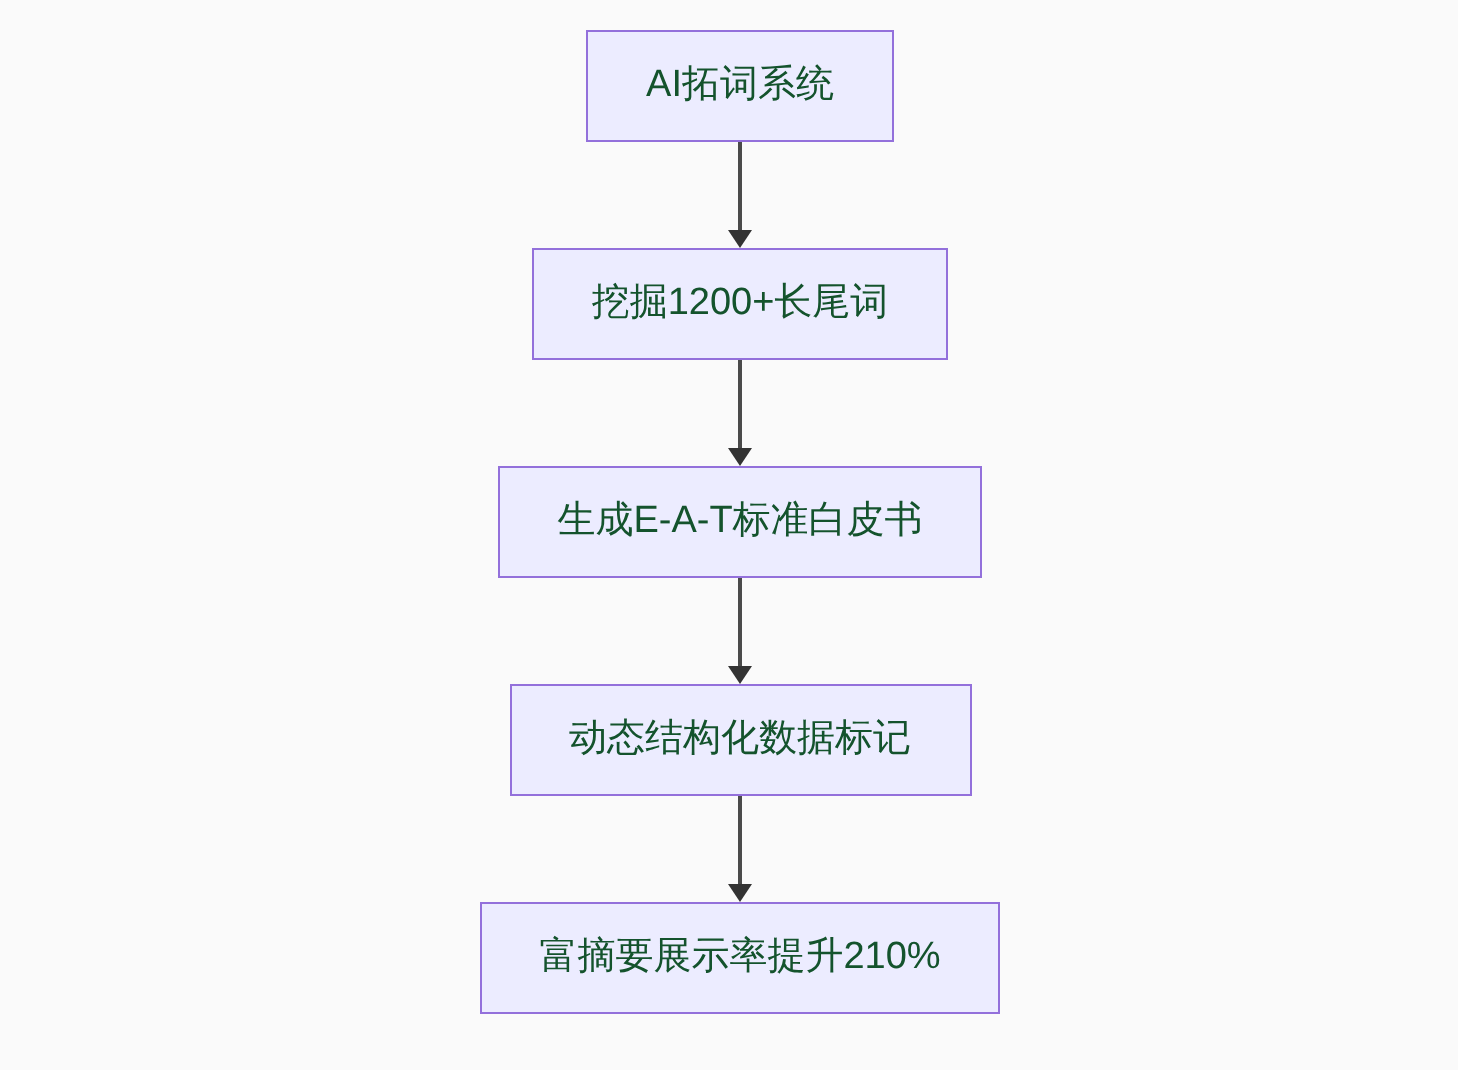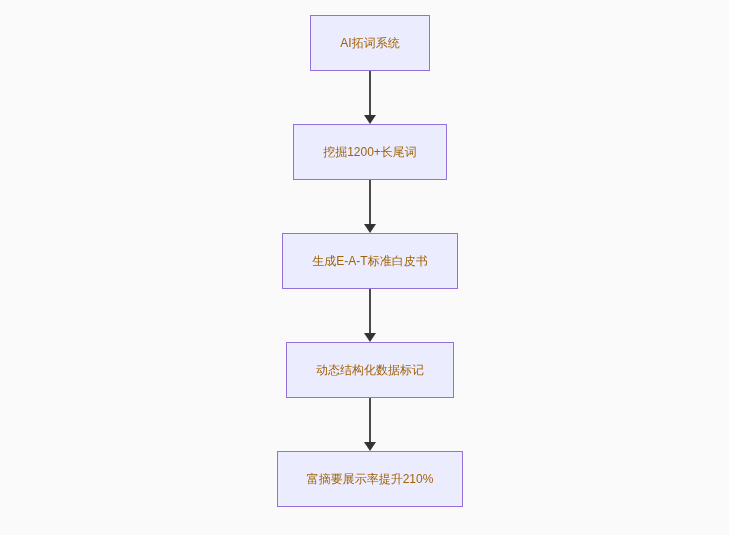--- a/index.html
+++ b/index.html
@@ -19,22 +19,22 @@
     left: 370px;            
     top: 15px;
     width: 0;
     display: flex;
     flex-direction: column;
     align-items: center;
   }
   .flow-node {
     background: #ECECFF;
     border: 1px solid #9370DB;
-    color: #a16207;
-    font-size: 12px;
+    color: #14532d;
+    font-size: 19px;
     line-height: 22px;
     padding: 16px 29px;
     white-space: nowrap;
     text-align: left;
     box-sizing: border-box;
     flex: 0 0 auto;
   }
   .flow-arrow {
     height: 53px;
     display: flex;

